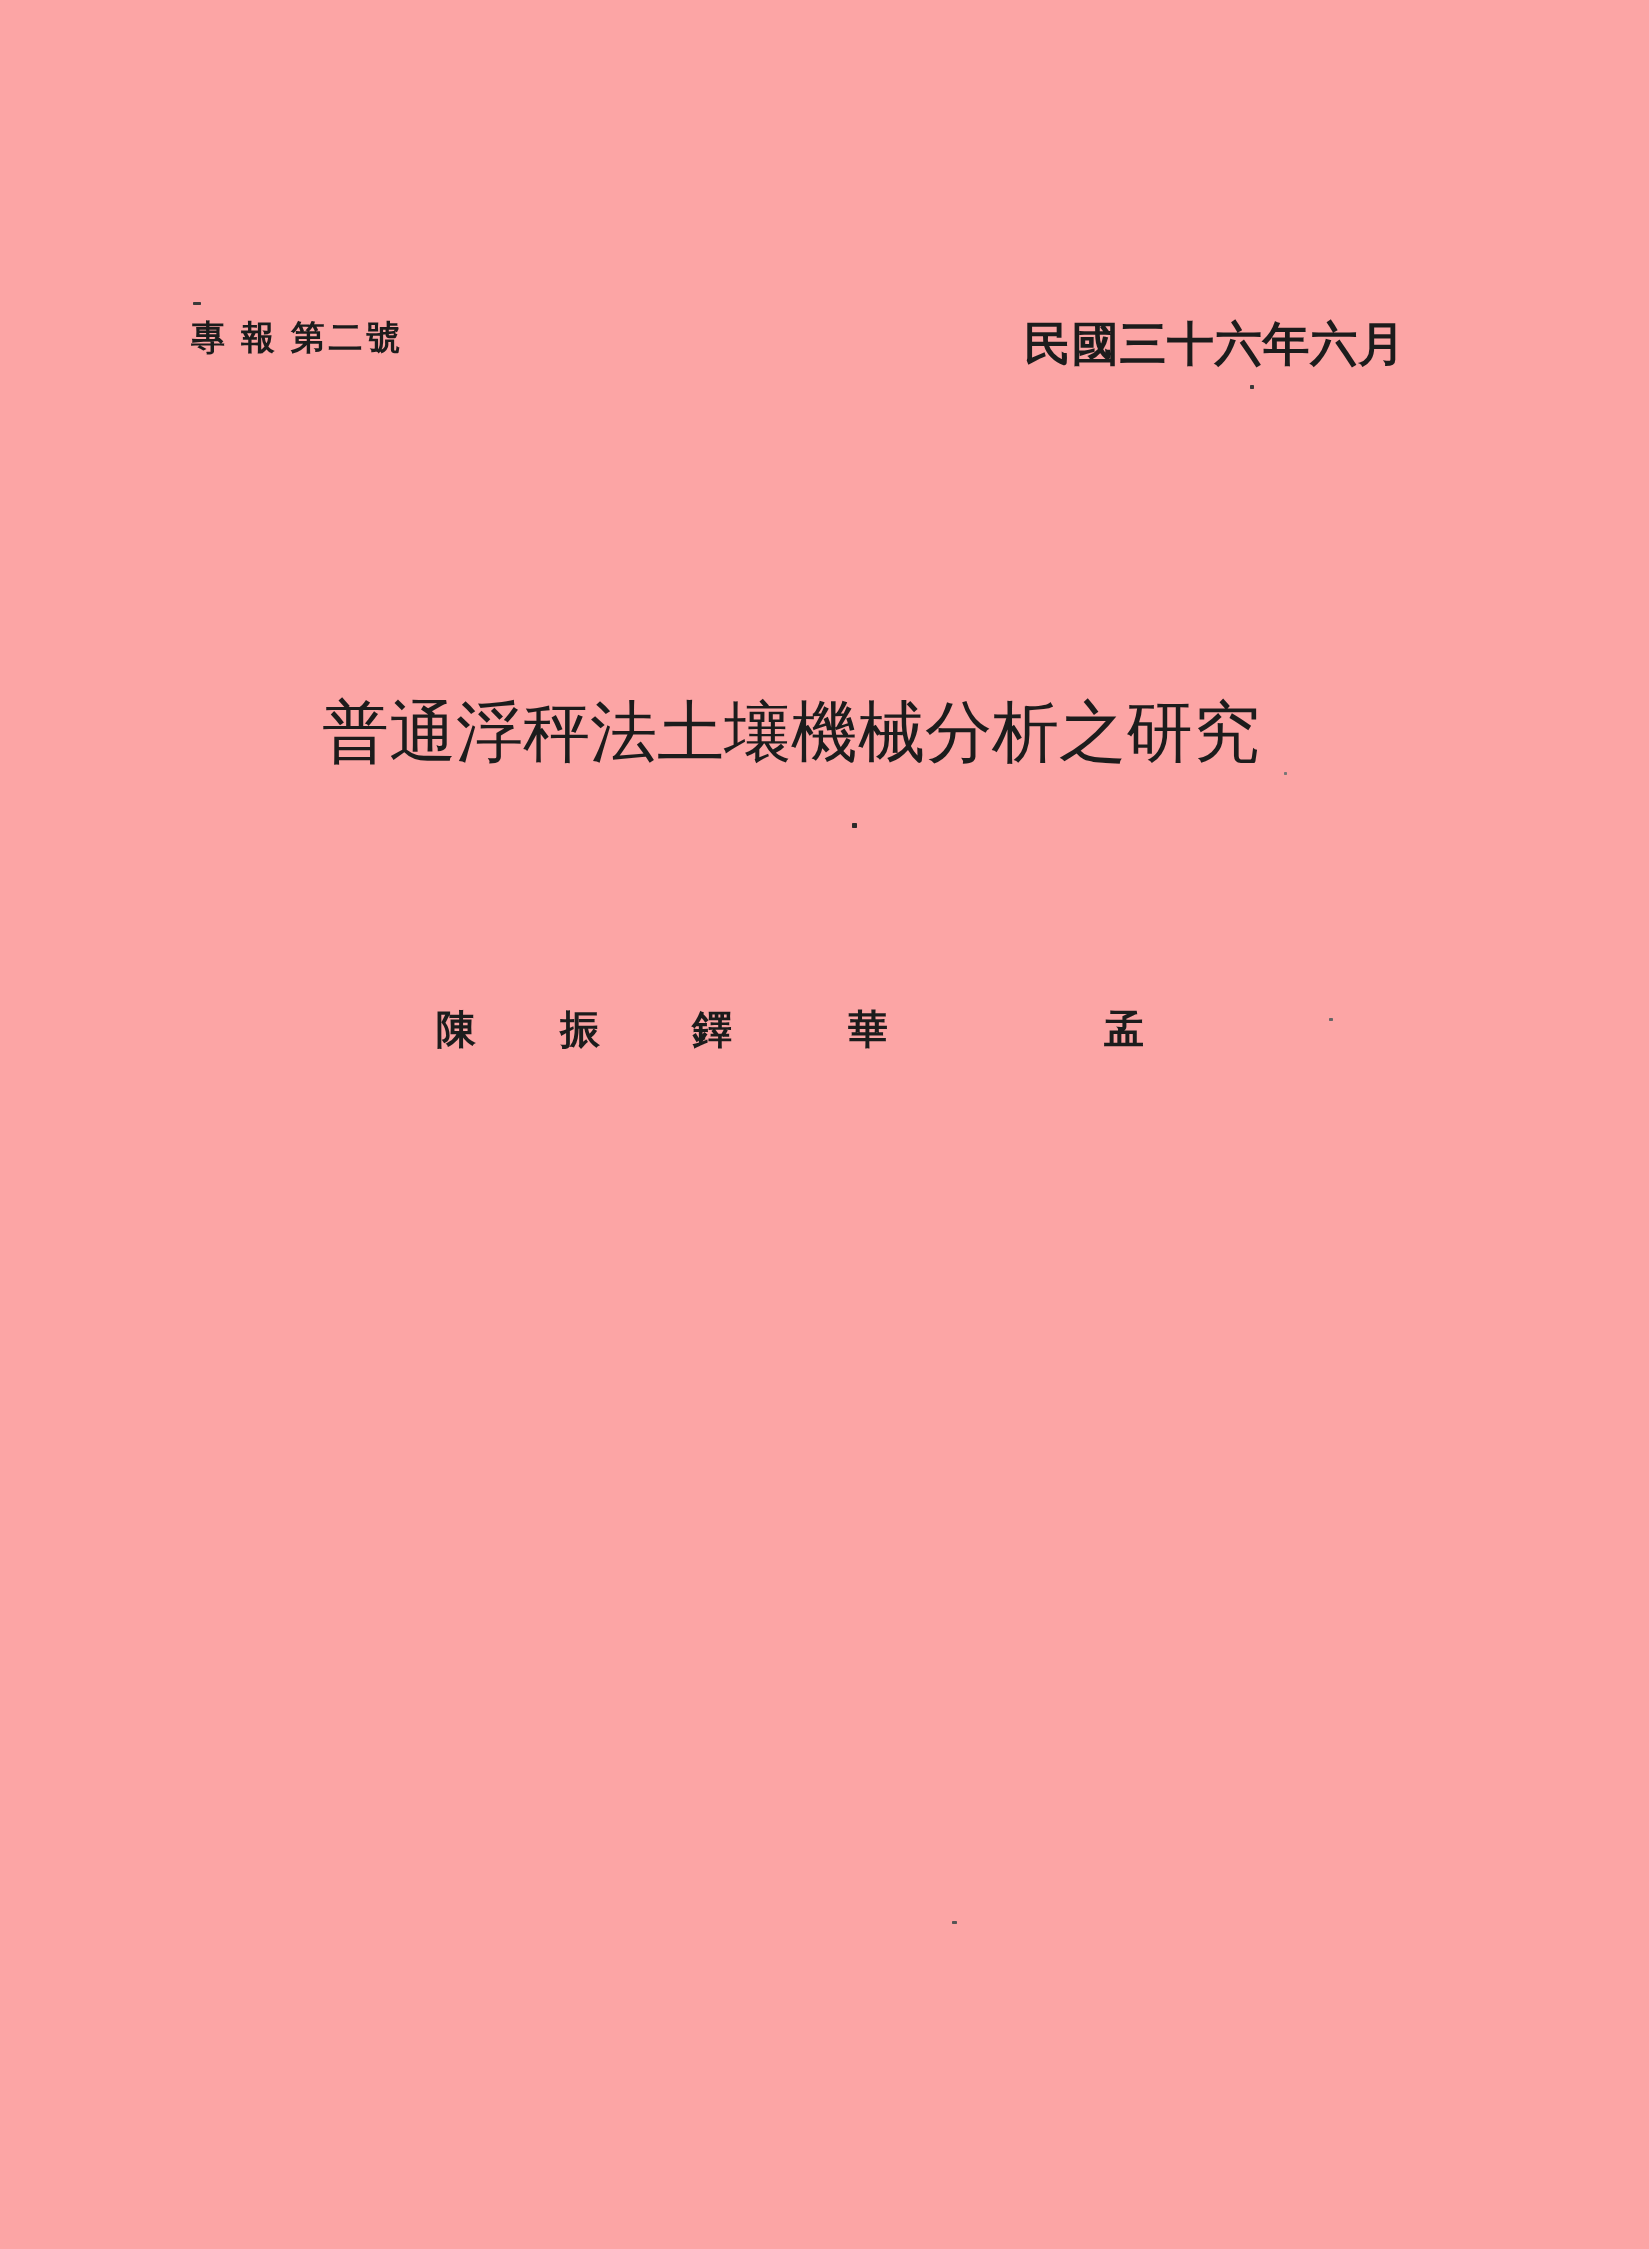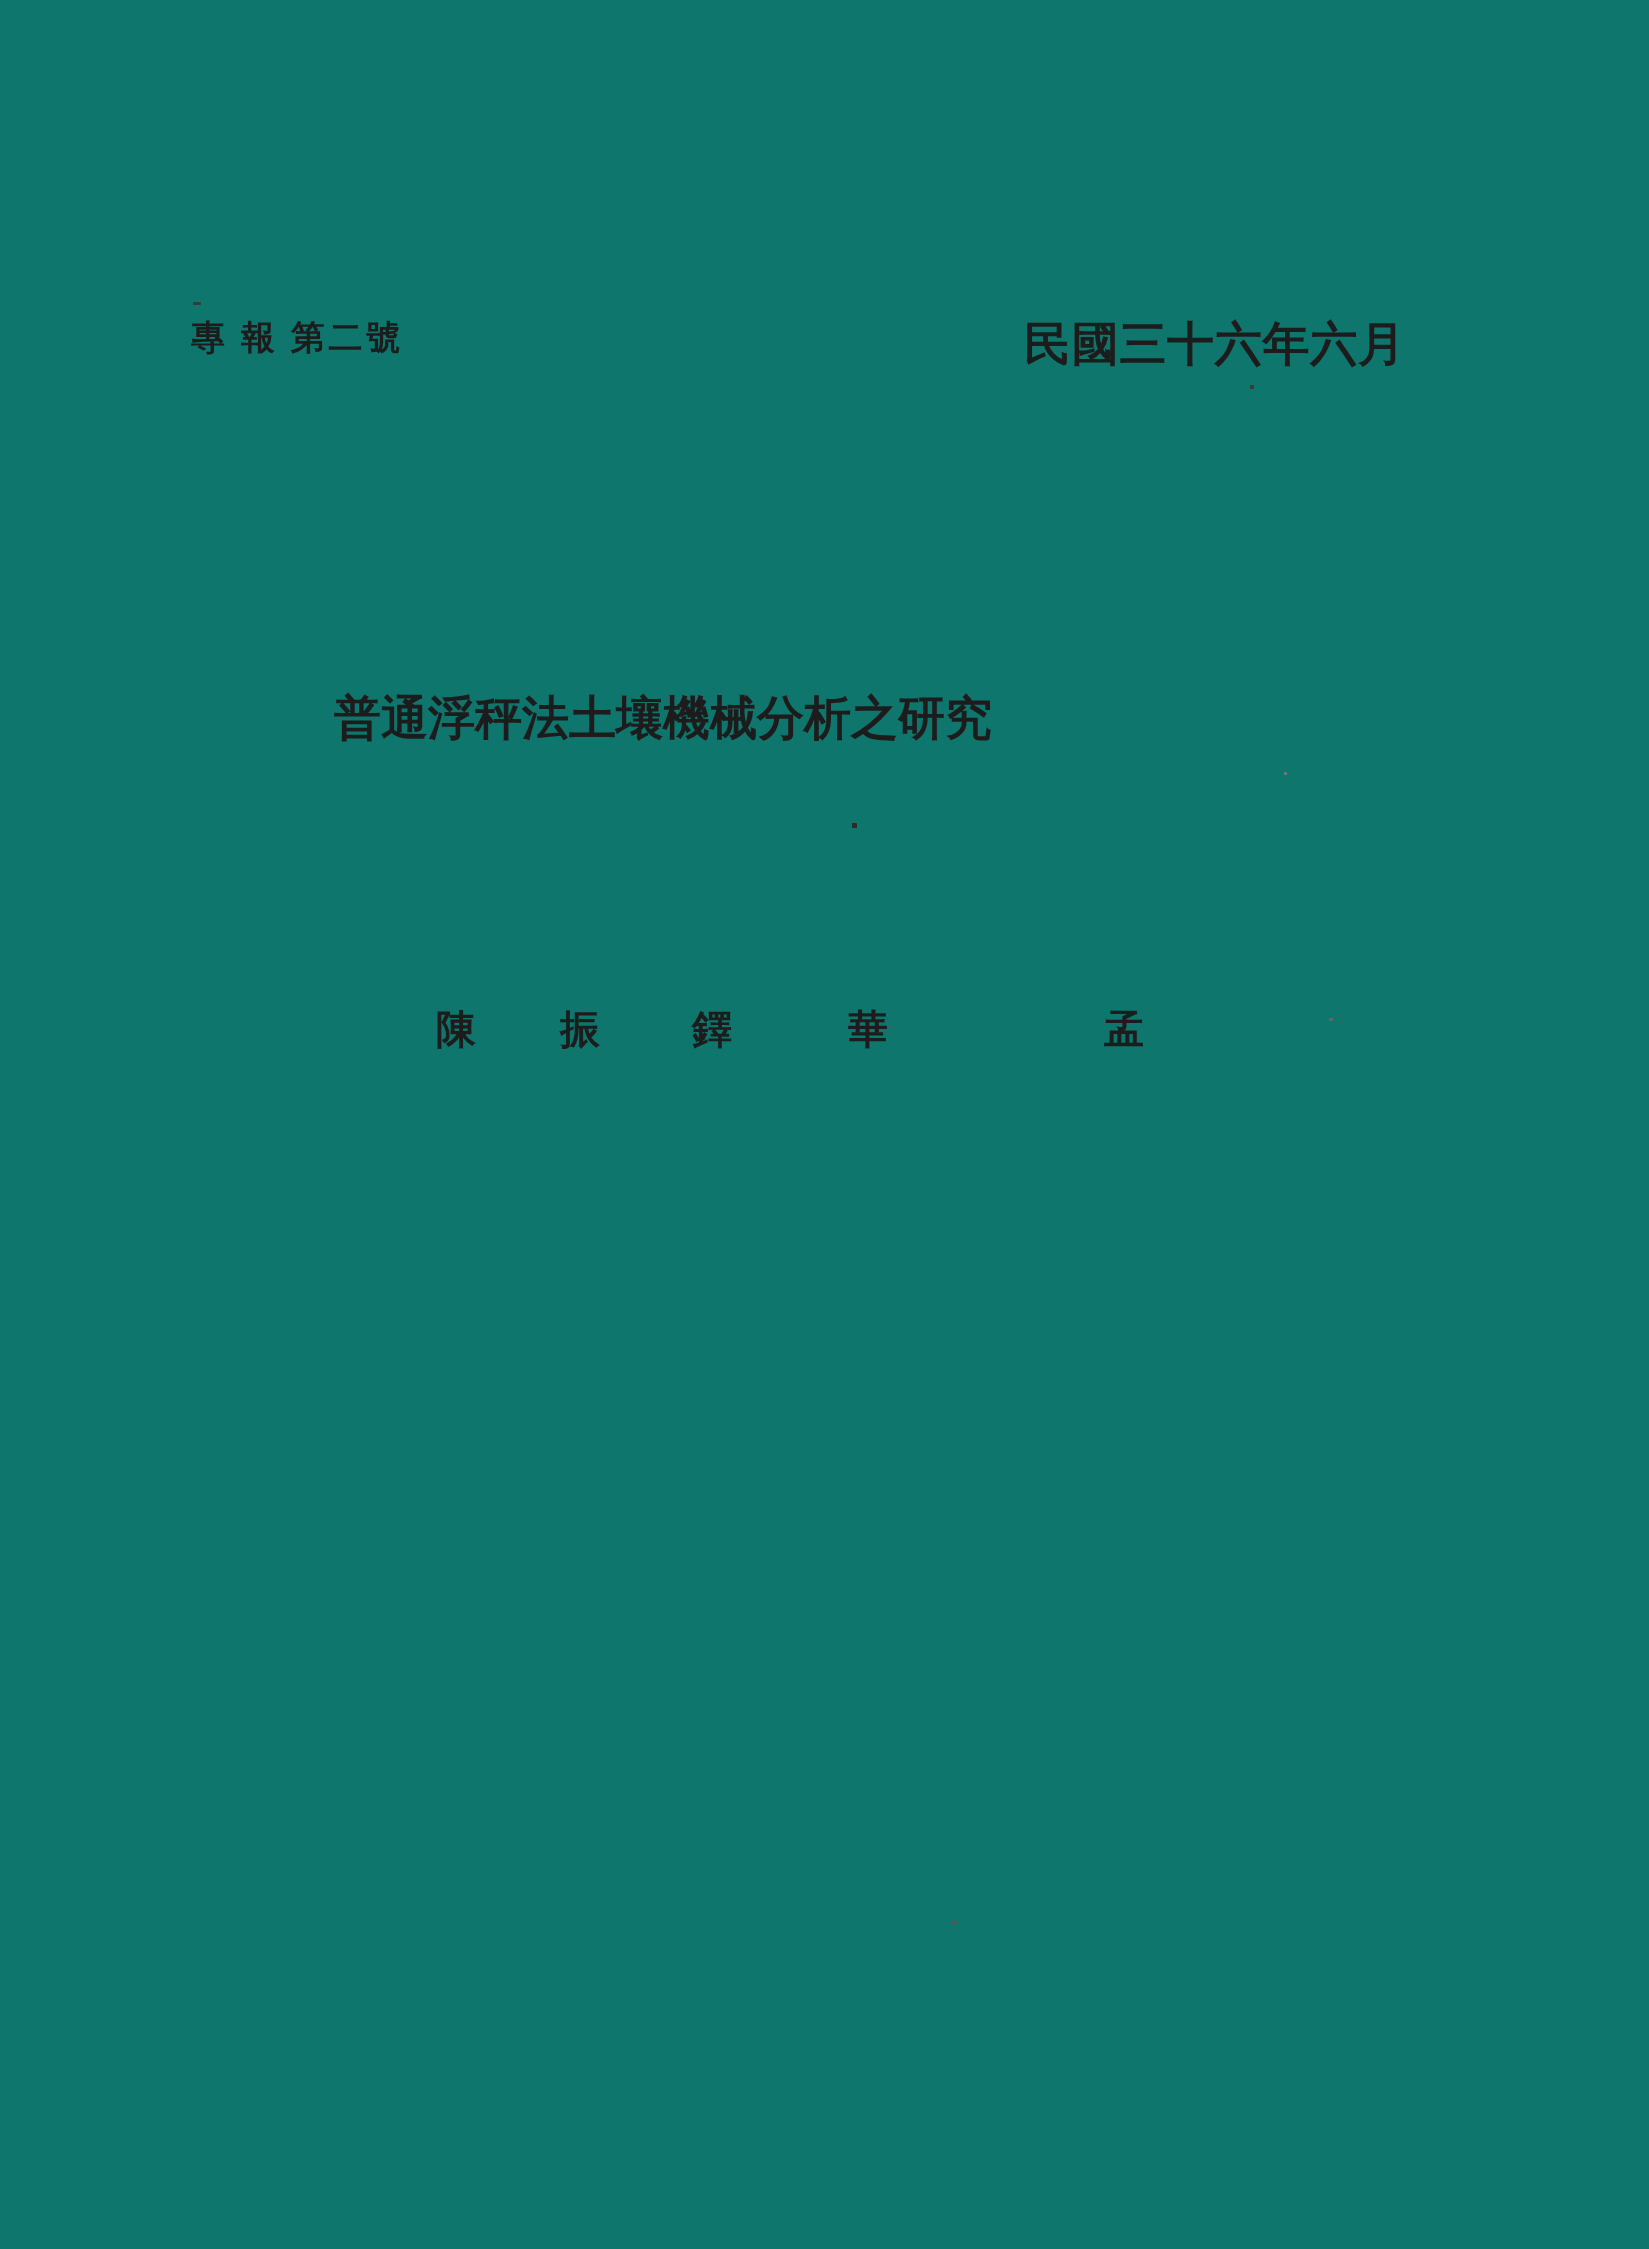--- a/index.html
+++ b/index.html
@@ -4,21 +4,21 @@
 <style>
   html, body {
     margin: 0;
     padding: 0;
     background: #ffffff;
   }
   .page {
     position: relative;
     width: 1650px;
     height: 2250px;
-    background: #0f766e;
+    background: #fca5a5;
     overflow: hidden;
     font-family: "Liberation Serif", "DejaVu Serif", serif;
     color: #1c1c1c;
   }
   .abs { position: absolute; white-space: nowrap; }
 
   
   .series-no {
     left: 191px; top: 315px;
     font-size: 34px; font-weight: 600;
@@ -26,23 +26,22 @@
   }
   .pub-date {
     left: 1024px; top: 313px;
     font-size: 47px; font-weight: 600;
     letter-spacing: 0.7px;
   }
 
   
   .doc-title {
     left: 322px; top: 687px;
-    font-size: 47px; font-weight: 700;
+    font-size: 67px; font-weight: 400;
     letter-spacing: 0px;
-    margin-left: 12px;
   }
 
   
   .authors {
     left: 436px; top: 1002px;
     width: 735px; height: 52px;
     font-size: 40px; font-weight: 600;
   }
   .authors span { position: absolute; top: 0; }
   .authors span:nth-child(1) { left: 0px; }

